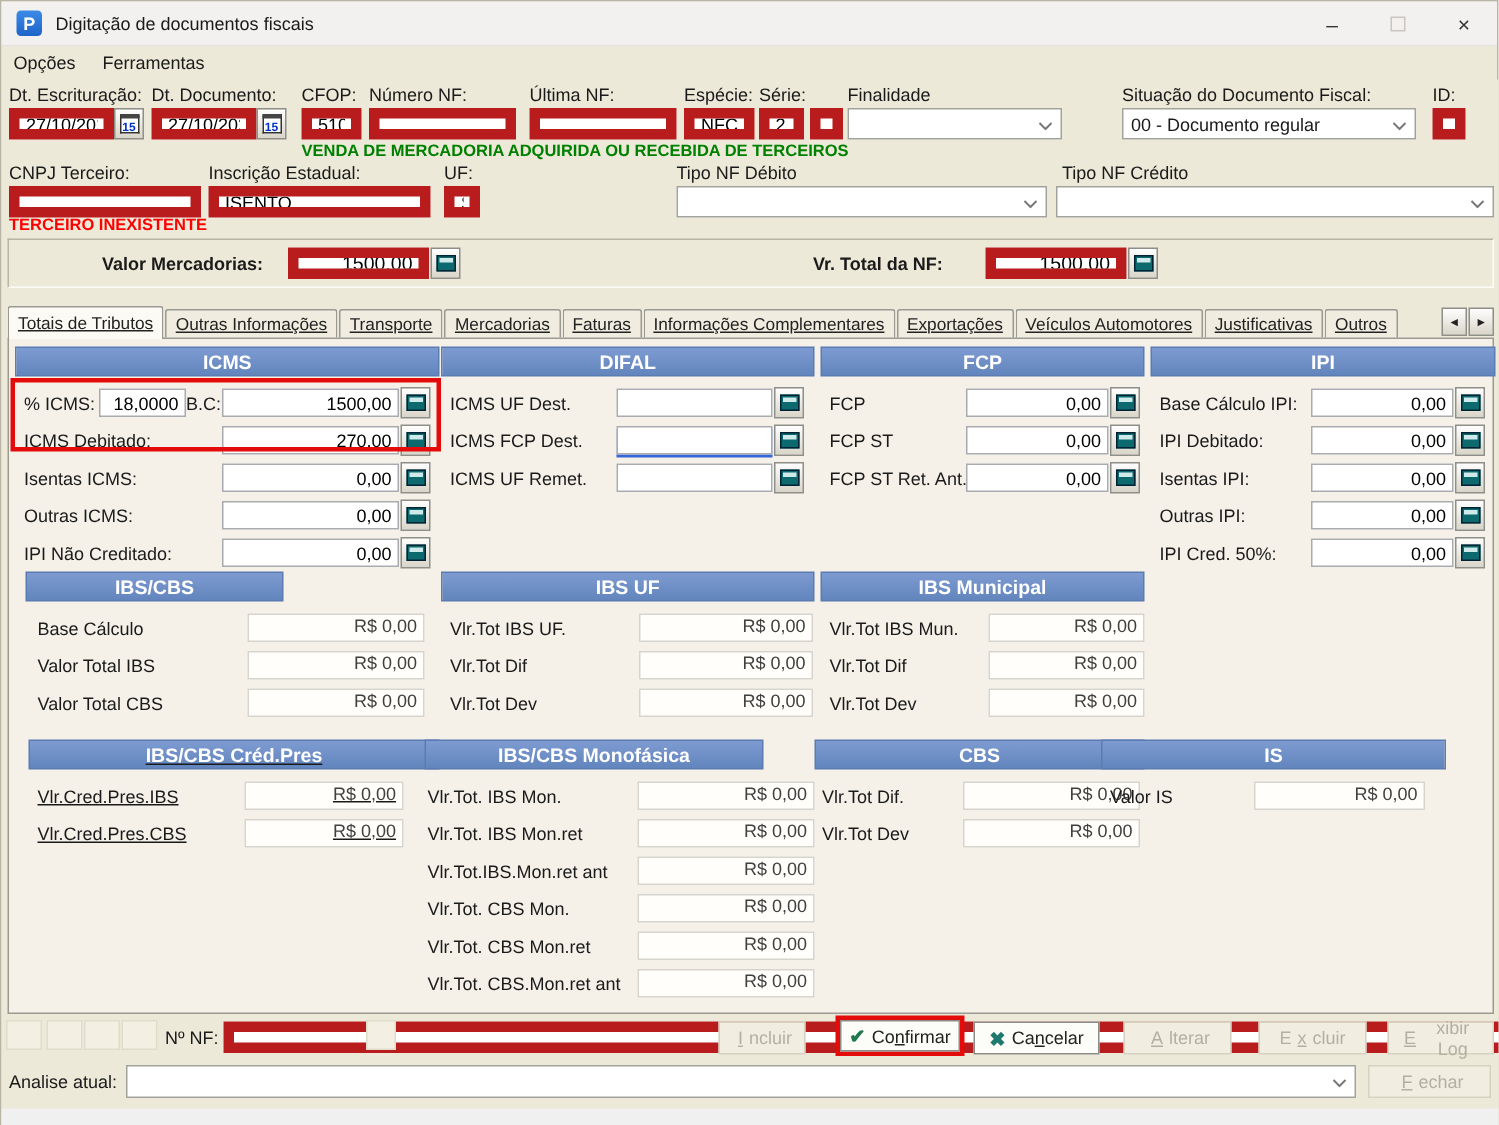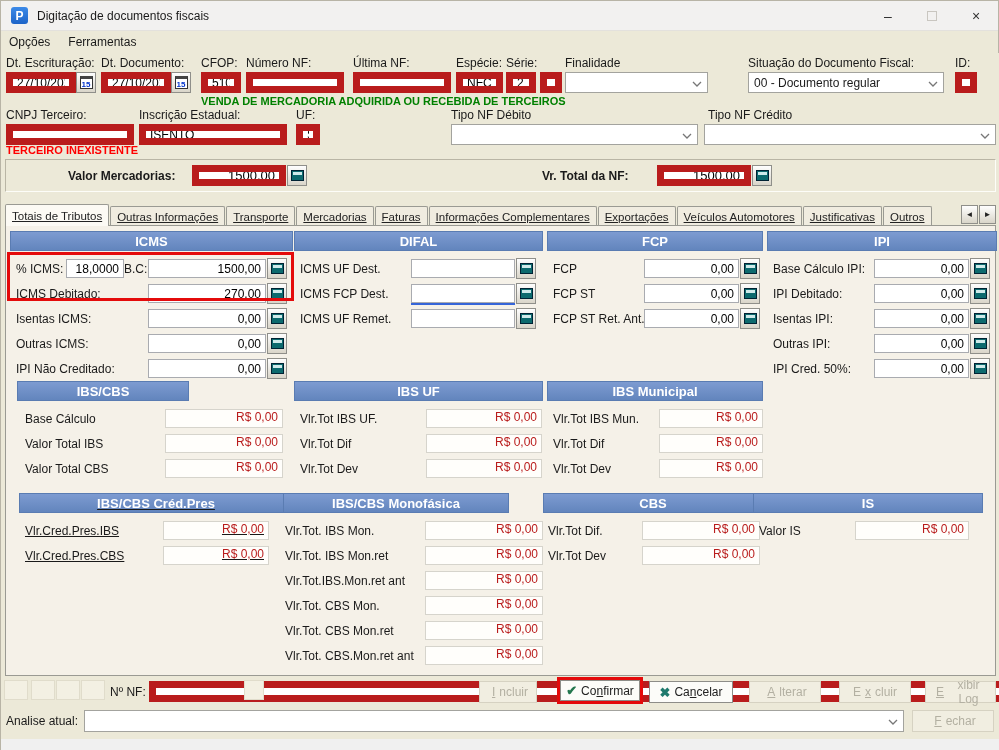--- a/index.html
+++ b/index.html
@@ -76,21 +76,21 @@
   .sec{position:absolute;}
   .sec-head{height:20px;background:linear-gradient(#7d9bd1,#6285bd);color:#fff;
       font-weight:bold;font-size:13px;display:flex;align-items:center;justify-content:center;
       border:1px solid #5a7cb2;}
   .sec-body{padding:5px 0 0 6px;}
   .frow{height:25px;display:flex;align-items:center;}
   .flabel{font-size:12px;white-space:nowrap;flex:none;}
   .fwrap{display:flex;align-items:center;flex:none;}
   .ffield{height:19px;border:1px solid #a9abb0;background:#fff;font-size:12px;
       padding:0 4px;text-align:right;font-family:"Liberation Sans",sans-serif;flex:none;}
-  .ffield.ro{color:#b91c1c;border-color:#d6d4cc;background:#fffefb;}
+  .ffield.ro{color:#404040;border-color:#d6d4cc;background:#fffefb;}
   .ffield.focused{box-shadow:0 2px 0 0 #3565d8;}
 
   .sec-icms{left:4px;top:5px;width:283px;}
   .sec-icms .flabel{width:132px;} .sec-icms .ffield{width:118px;}
   .sec-icms .frow.double > .flabel:nth-child(1){width:50px;}
   .sec-icms .frow.double > .fwrap:nth-child(2) .ffield{width:58px;}
   .sec-icms .frow.double > .flabel:nth-child(3){width:24px;}
 
   .sec-difal{left:288px;top:5px;width:249px;}
   .sec-difal .flabel{width:111px;} .sec-difal .ffield{width:104px;}
@@ -116,21 +116,21 @@
   .sec-credpres .flabel{width:138px;} .sec-credpres .ffield{width:106px;}
 
   .sec-mono{left:273px;top:267px;width:264px;}
   .sec-mono .sec-head{width:226px;margin-left:4px;}
   .sec-mono .flabel{width:140px;} .sec-mono .ffield{width:118px;}
 
   .sec-cbs{left:537px;top:267px;width:220px;}
   .sec-cbs .sec-body{padding-left:5px;}
   .sec-cbs .flabel{width:94px;} .sec-cbs .ffield{width:118px;}
 
-  .sec-is{left:747px;top:267px;width:230px;}
+  .sec-is{left:728px;top:267px;width:230px;}
   .sec-is .flabel{width:96px;} .sec-is .ffield{width:114px;}
 
   .red-box{position:absolute;border:3px solid #e40b0b;pointer-events:none;z-index:6;}
 
   
   .footer{position:absolute;left:0;top:624px;width:999px;height:30px;}
   .sq-btn{position:absolute;top:3px;width:24px;height:20px;border:1px solid #e0dccb;
       background:#f3f0e3;padding:0;}
   .nnf-label{position:absolute;left:109px;top:8px;font-size:12px;}
   .nnf-input{position:absolute;left:148px;top:4px;width:87px;}

